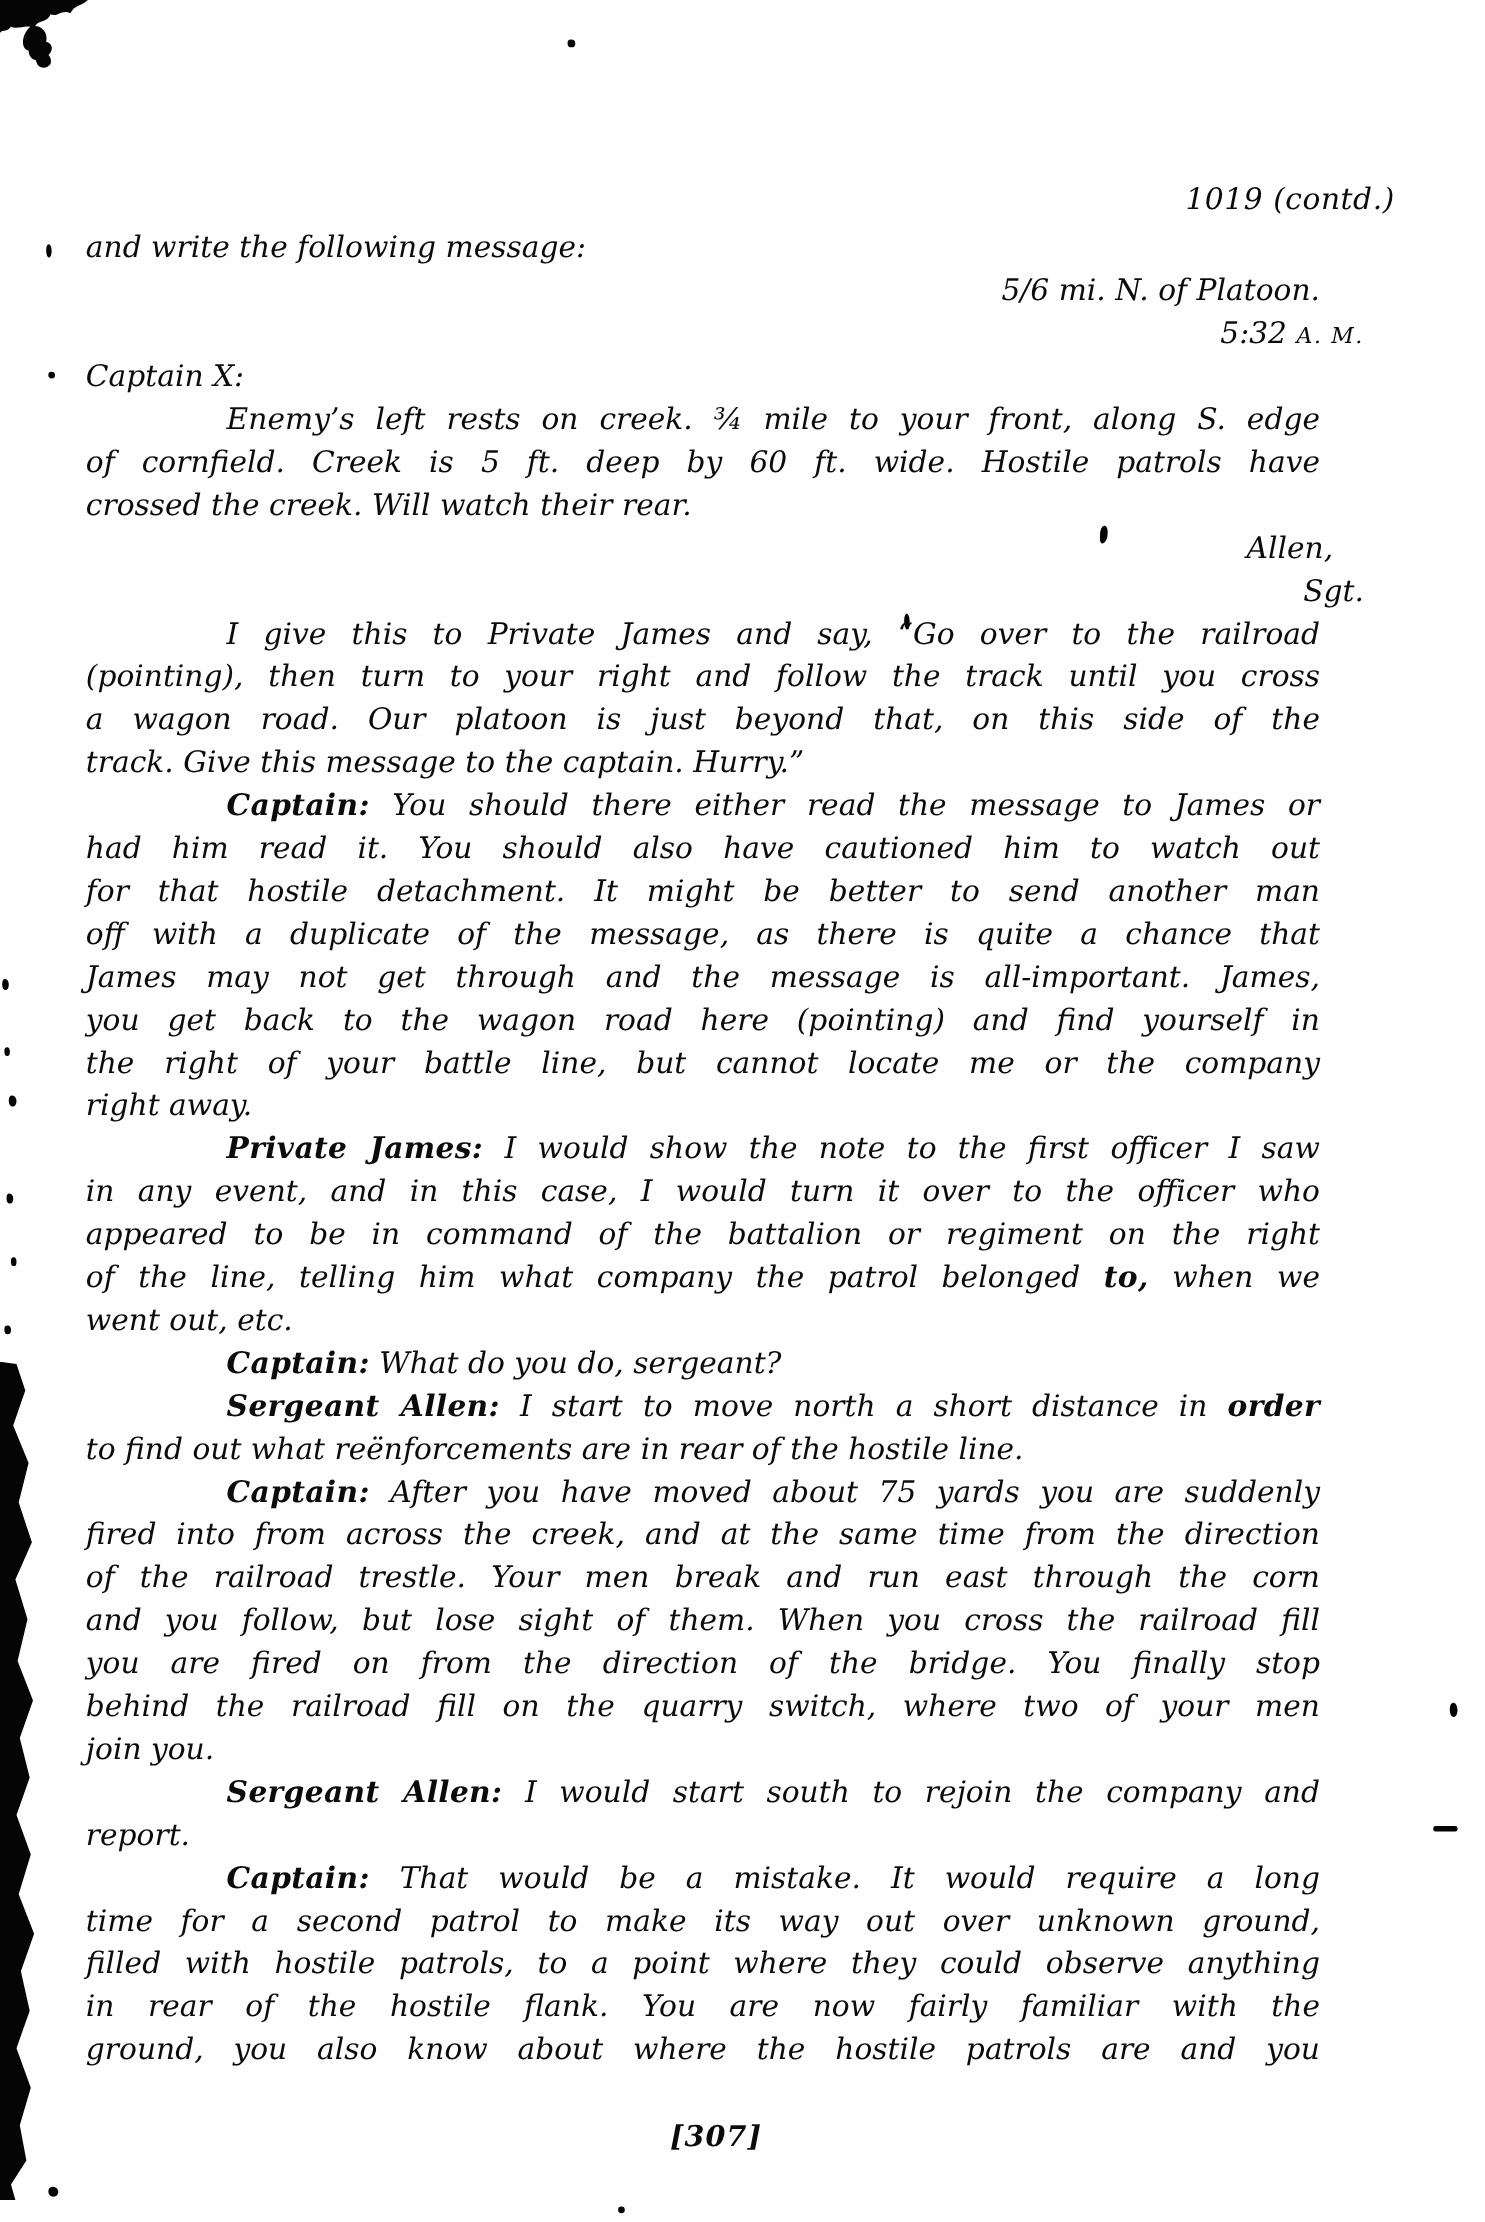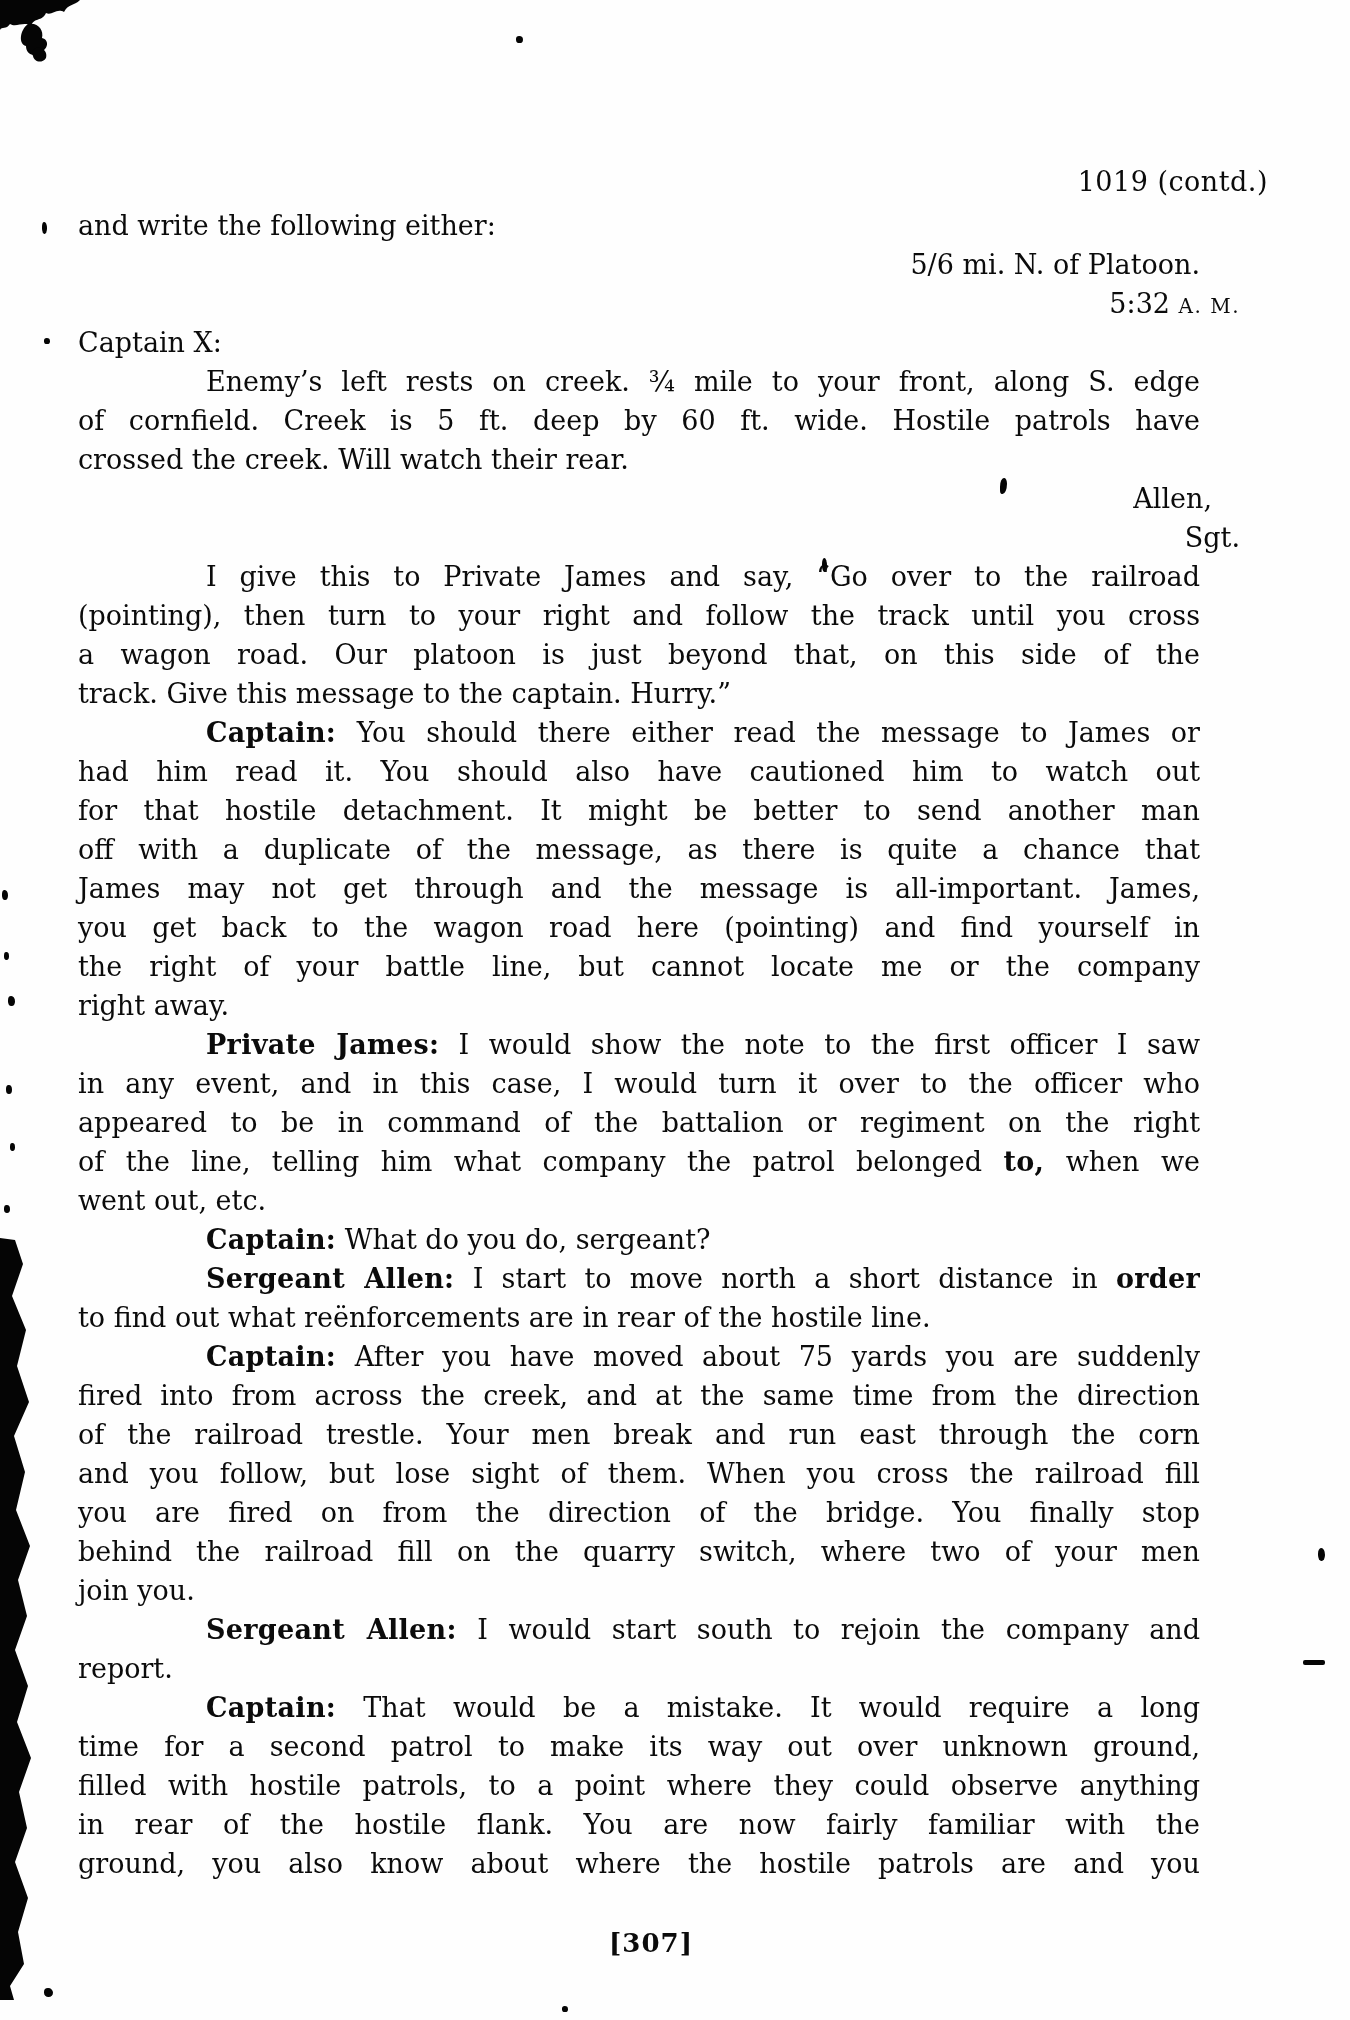--- a/index.html
+++ b/index.html
@@ -1,21 +1,21 @@
 <!DOCTYPE html>
 <html><head>
 <meta charset="utf-8">
 <style>
   html,body{margin:0;padding:0;}
   body{
     width:1350px;height:2020px;position:relative;overflow:hidden;
     background:#fefefe;color:#0b0b0b;
     font-family:"DejaVu Serif","Liberation Serif",serif;
   }
-  .page{position:absolute;inset:0;}
+  .page{position:absolute;inset:0;font-style:italic;}
   .hdr{
     position:absolute;top:166px;right:82px;
     font-size:27px;letter-spacing:.5px;
   }
   .body-text{
     position:absolute;left:78px;top:206px;width:1122px;
     font-size:27px;line-height:39px;
   }
   .line{height:39px;white-space:nowrap;}
   .line.justify{white-space:normal;text-align:justify;text-align-last:justify;}
@@ -58,21 +58,21 @@
   <div class="speck" style="left:10px;top:1143px;width:5px;height:8px;"></div>
   <div class="speck" style="left:4px;top:1205px;width:6px;height:8px;"></div>
   <div class="speck" style="left:1318px;top:1548px;width:7px;height:13px;"></div>
   <div class="speck" style="left:1303px;top:1660px;width:22px;height:5px;border-radius:2px;"></div>
   <div class="speck" style="left:44px;top:1988px;width:9px;height:9px;"></div>
   <div class="speck" style="left:562px;top:2006px;width:6px;height:6px;"></div>
 
   <div class="hdr">1019 (contd.)</div>
 
   <div class="body-text" id="lines">
-      <div class="line left"><span class="seg">and write the following either:</span></div>
+      <div class="line left"><span class="seg">and write the following message:</span></div>
       <div class="line right"><span class="seg">5/6 mi. N. of Platoon.</span></div>
       <div class="line right" style="margin-right: -40px;"><span class="seg">5:32 </span><span class="seg sm">A. M.</span></div>
       <div class="line left"><span class="seg">Captain X:</span></div>
       <div class="line indent justify"><span class="seg">Enemy’s left rests on creek. ¾ mile to your front, along S. edge</span></div>
       <div class="line justify"><span class="seg">of cornfield. Creek is 5 ft. deep by 60 ft. wide. Hostile patrols have</span></div>
       <div class="line left"><span class="seg">crossed the creek. Will watch their rear.</span></div>
       <div class="line right" style="margin-right: -12px; text-align: right;"><span class="seg">Allen,</span></div>
       <div class="line right" style="margin-right: -40px;"><span class="seg">Sgt.</span></div>
       <div class="line indent justify"><span class="seg">I give this to Private James and say, “Go over to the railroad</span></div>
       <div class="line justify"><span class="seg">(pointing), then turn to your right and follow the track until you cross</span></div>

